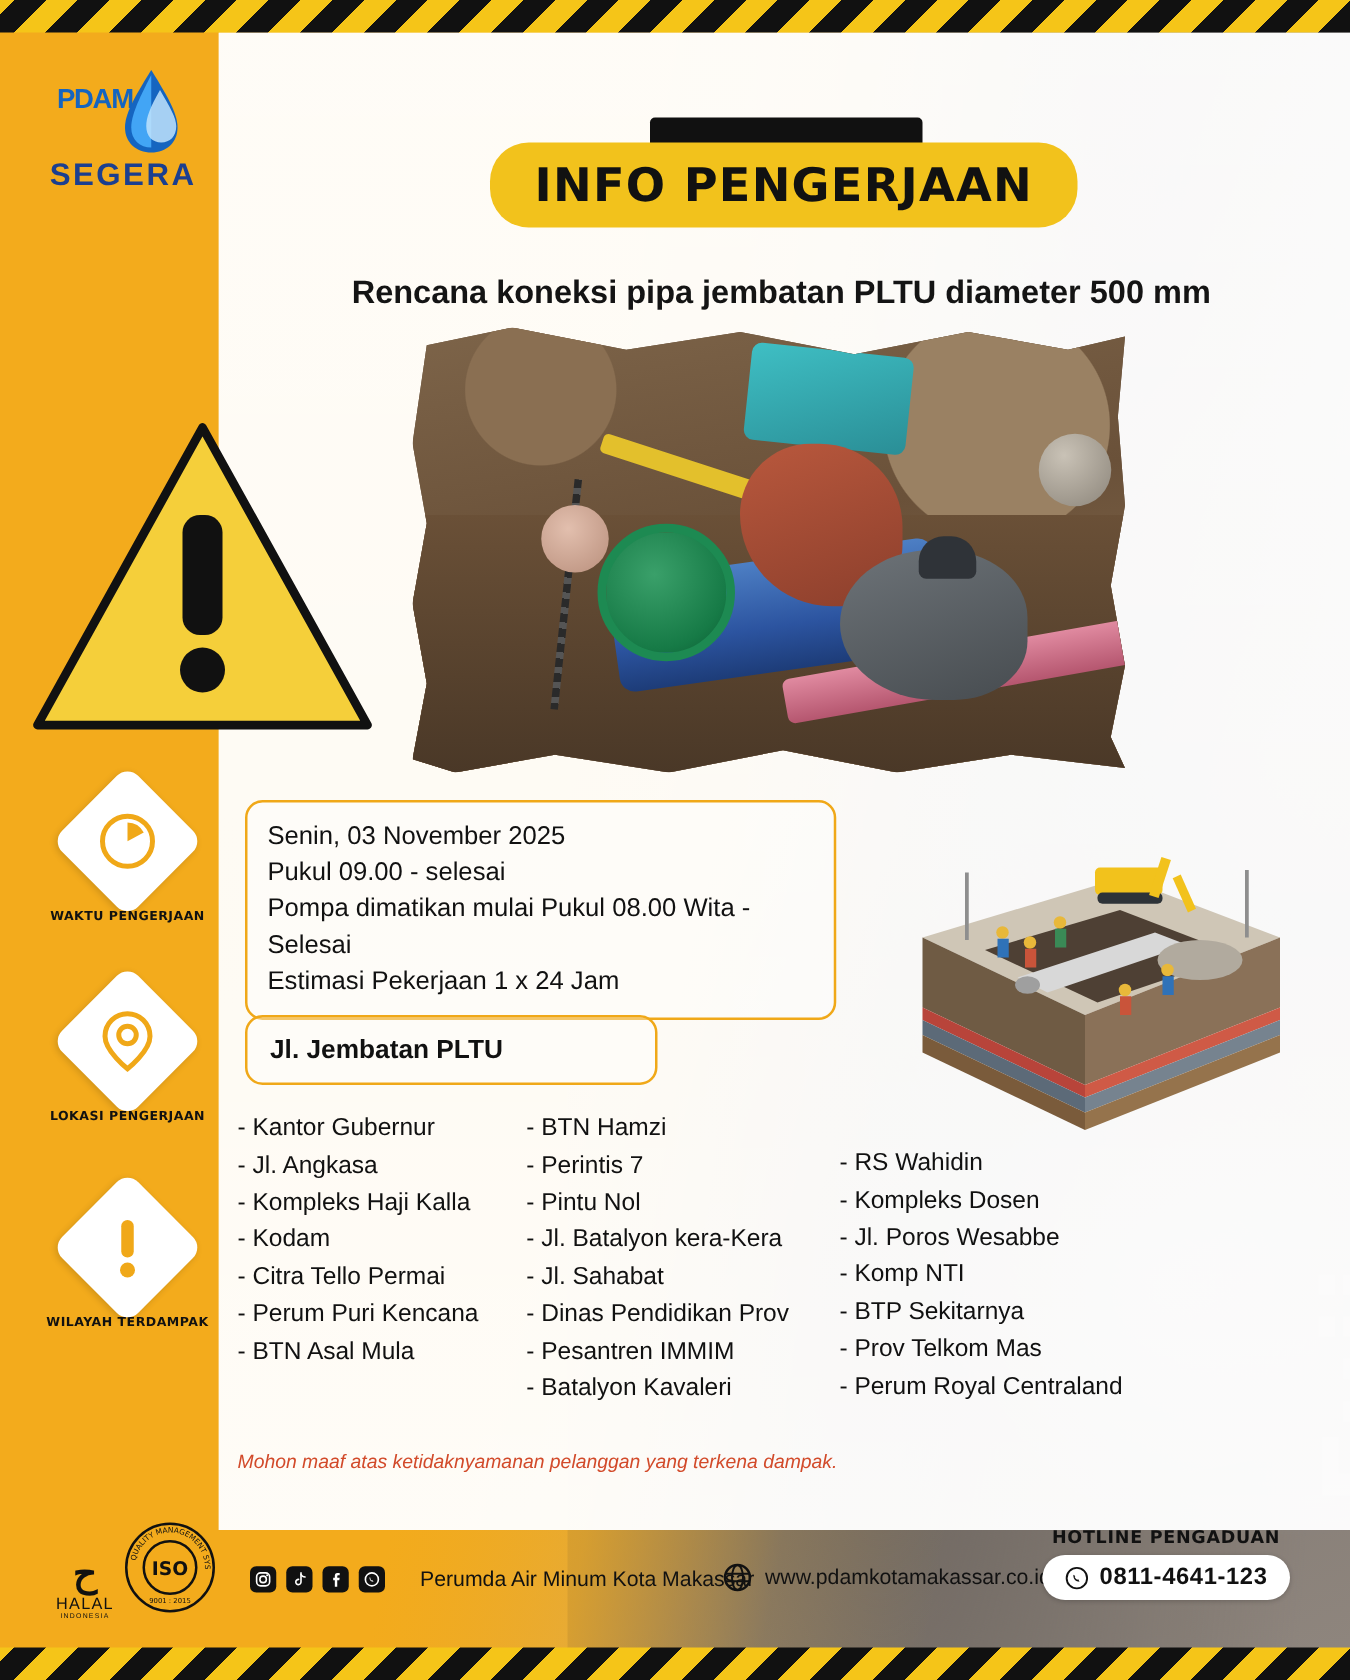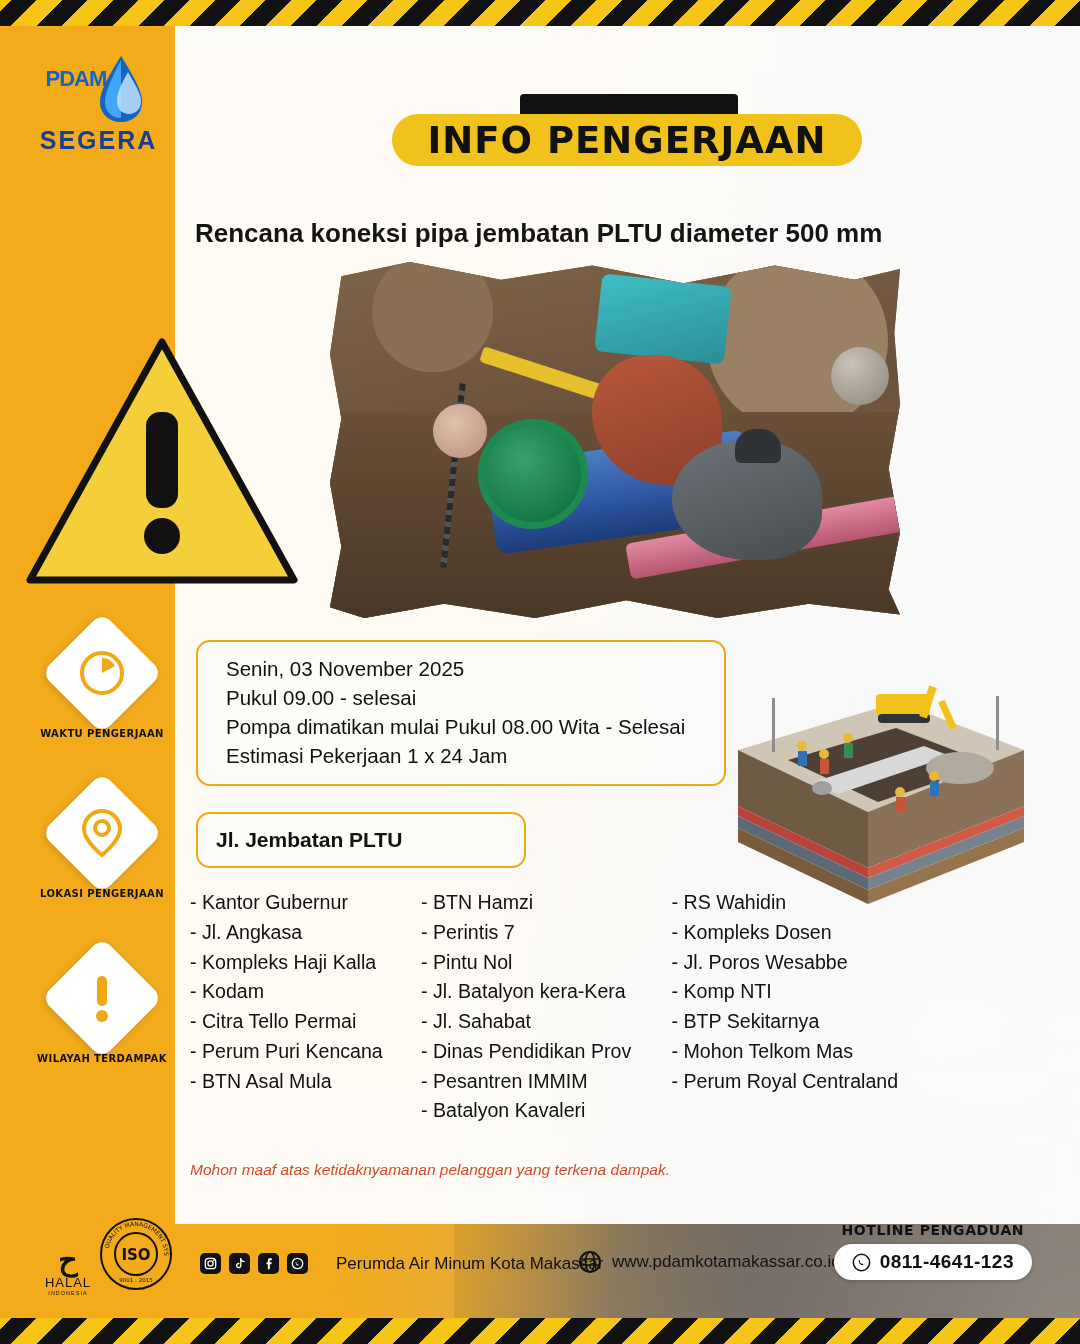--- a/index.html
+++ b/index.html
@@ -90,32 +90,33 @@
 
   
   .title-bar {
     position: absolute; left: 392px; top: 97px; width: 470px; height: 67px; z-index: 26;
   }
   .title-black {
     position: absolute; left: 128px; top: -3px; width: 218px; height: 34px;
     background: #111; border-radius: 4px;
   }
   .title-yellow {
-    position: absolute; left: 0; top: 17px; width: 470px; height: 52px;
+    position: absolute; left: 0; top: 17px; width: 470px; height: 68px;
     background: #f2c21c; border-radius: 31px;
     display: flex; align-items: center; justify-content: center;
   }
   .title-yellow span {
     font-family: "DejaVu Sans", sans-serif;
     font-size: 37px; font-weight: bold; color: #111; letter-spacing: 1px;
   }
 
   .subtitle {
     position: absolute; left: 195px; top: 218px; width: 860px; z-index: 26;
     font-size: 26px; font-weight: bold; color: #141414;
+    text-align: center;
   }
 
   
   .photo {
     position: absolute; left: 330px; top: 262px; width: 570px; height: 356px; z-index: 25;
     background:
       radial-gradient(ellipse at 20% 20%, #6f5a45, #4e3d2e 60%),
       linear-gradient(160deg, #7b6450, #5a4staging 100%);
     background-color: #6b5540;
     overflow: hidden;
@@ -213,37 +214,37 @@
   #icon-waktu { top: 630px; }
   #icon-lokasi { top: 790px; }
   #icon-wilayah { top: 955px; }
 
   
   .box {
     position: absolute; z-index: 26;
     border: 2px solid #f0a818; border-radius: 14px;
     background: rgba(255,255,255,0.35);
   }
-  #box-waktu { left: 196px; top: 640px; width: 530px; padding: 12px 28px 14px; }
+  #box-waktu { left: 196px; top: 640px; width: 473px; padding: 12px 16px 14px; }
   #box-waktu div { font-size: 20.5px; color: #111; line-height: 1.42; }
   #box-lokasi { left: 196px; top: 812px; width: 330px; padding: 14px 18px; }
   #box-lokasi div { font-size: 21px; font-weight: bold; color: #111; }
 
   
   .areas {
     position: absolute; left: 190px; top: 888px; width: 730px; z-index: 26;
     display: flex; gap: 8px;
   }
   .areas ul { list-style: none; }
   .areas li {
     font-size: 19.6px; color: #111; line-height: 1.52; white-space: nowrap;
   }
   .col1 { width: 228px; }
   .col2 { width: 248px; }
-  .col3 { width: 254px; }
+  .col3 { width: 254px; margin-top: 28px; }
 
   
   .note {
     position: absolute; left: 190px; top: 1158px; width: 700px; z-index: 26;
   }
   .note div {
     font-size: 15.5px; font-style: italic; color: #d24a2a; line-height: 1.5;
   }
   .note div:nth-child(2) { padding-left: 8px; }
 
@@ -408,21 +409,21 @@
     <li>- Dinas Pendidikan Prov</li>
     <li>- Pesantren IMMIM</li>
     <li>- Batalyon Kavaleri</li>
   </ul>
   <ul class="col3">
     <li>- RS Wahidin</li>
     <li>- Kompleks Dosen</li>
     <li>- Jl. Poros Wesabbe</li>
     <li>- Komp NTI</li>
     <li>- BTP Sekitarnya</li>
-    <li>- Mohon Telkom Mas</li>
+    <li>- Prov Telkom Mas</li>
     <li>- Perum Royal Centraland</li>
   </ul>
 </div>
 
 <svg class="illus" viewBox="0 0 300 238">
 
   <polygon points="10,78 170,30 296,78 140,140" fill="#cfc6b6"></polygon>
   <polygon points="10,78 140,140 140,196 10,134" fill="#6f5b44"></polygon>
   <polygon points="140,140 296,78 296,134 140,196" fill="#8a7158"></polygon>
 

